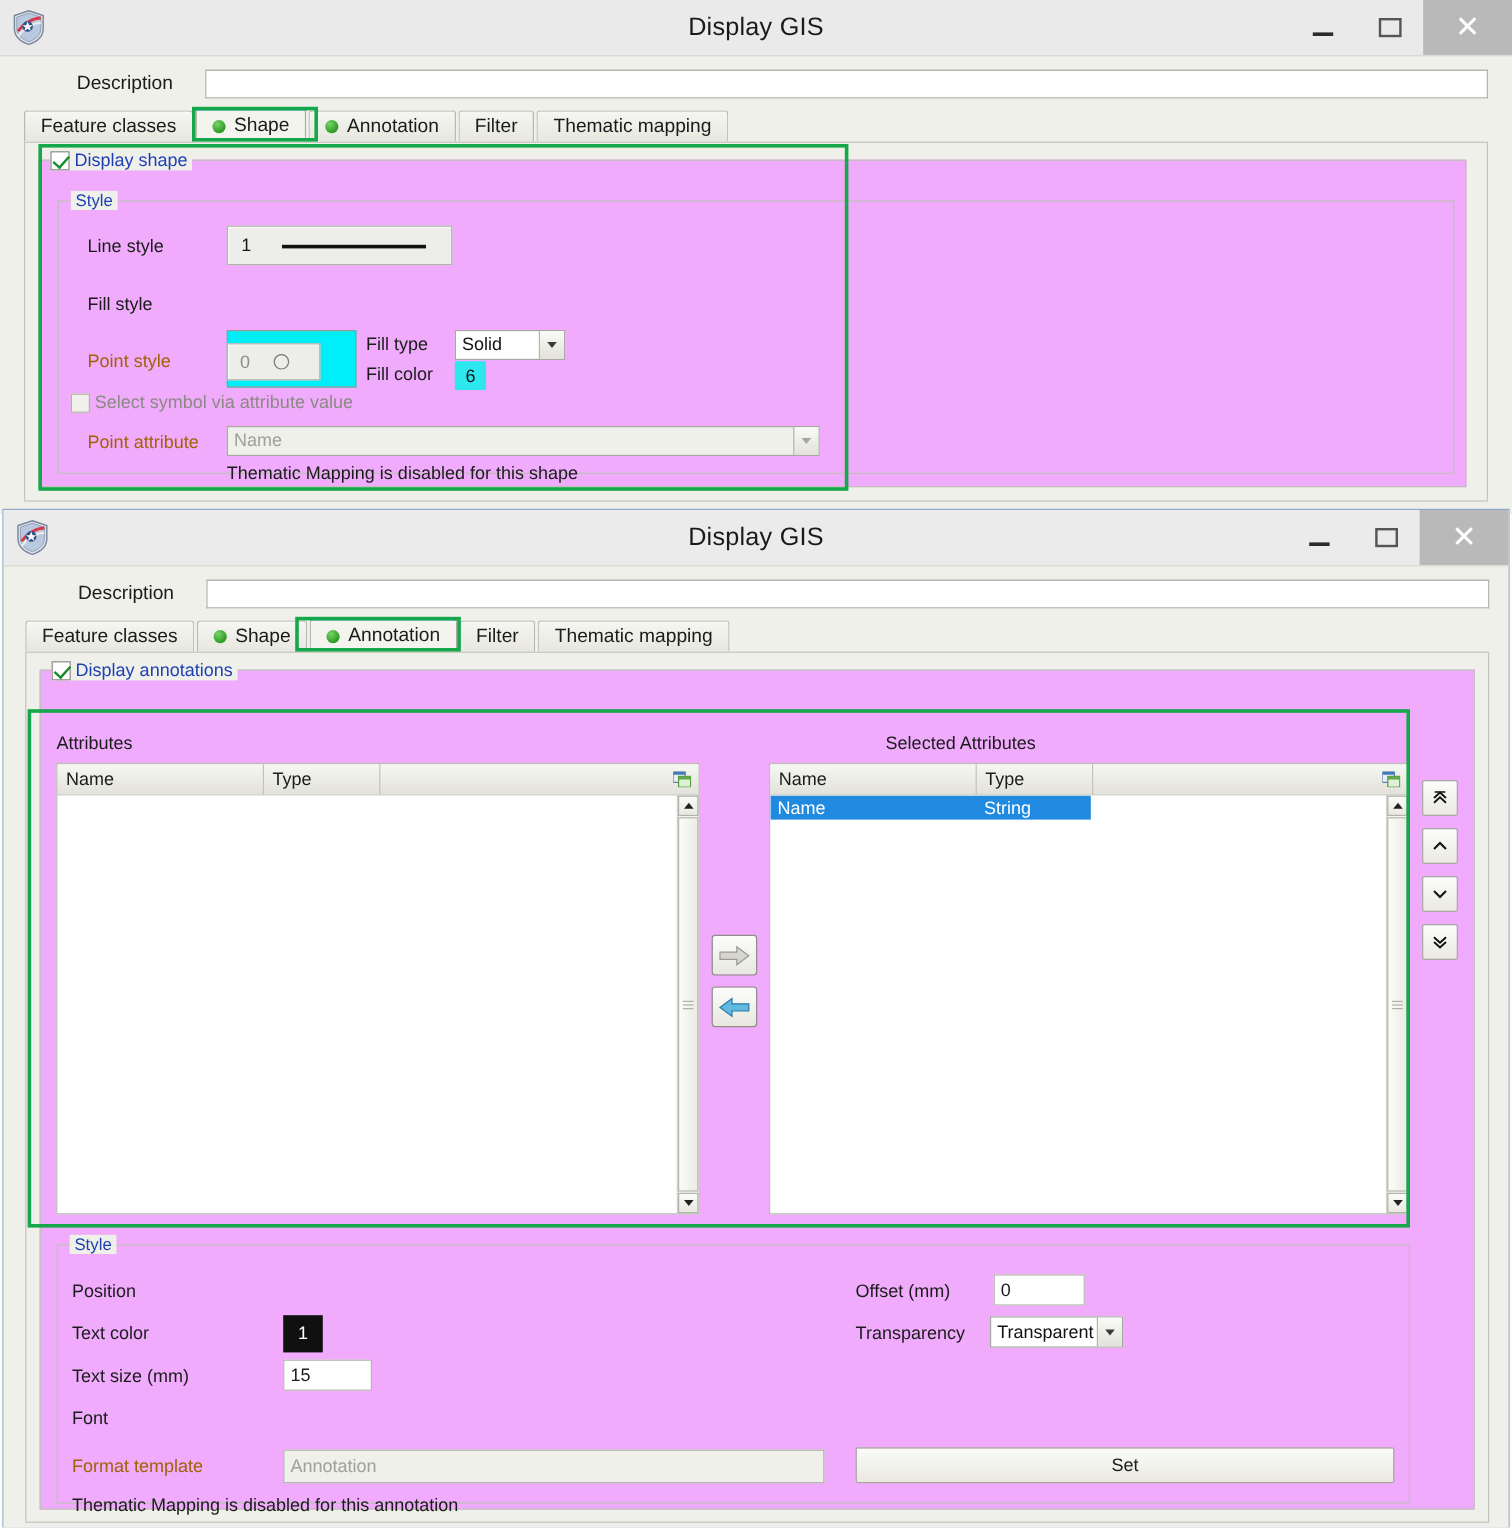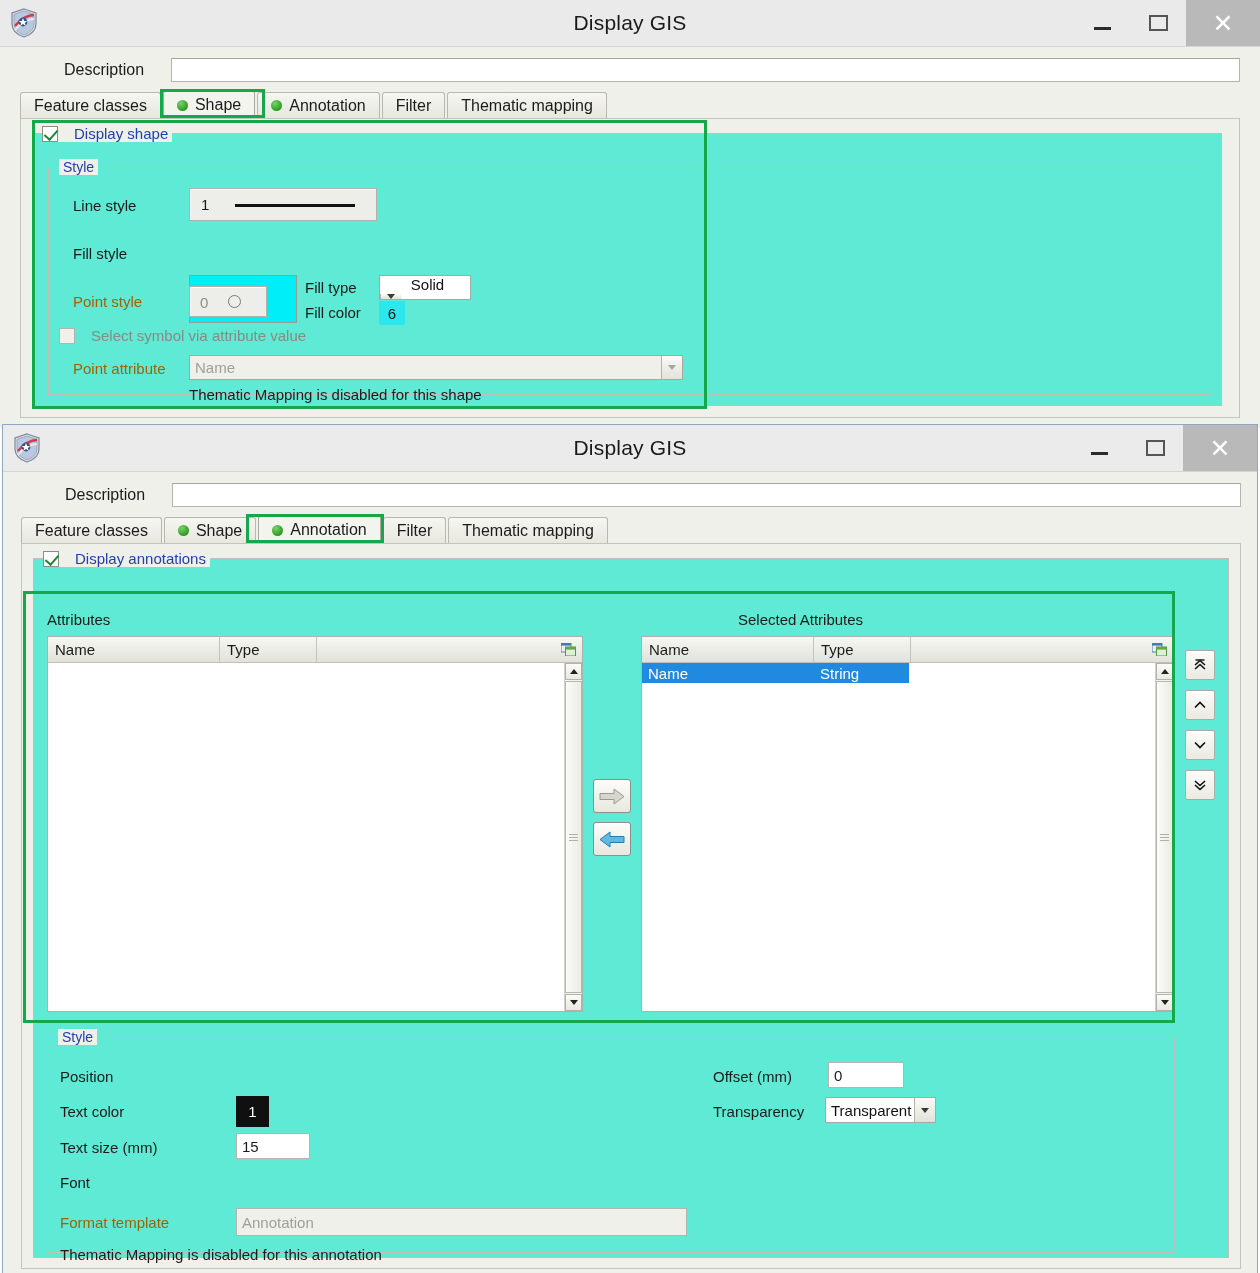--- a/index.html
+++ b/index.html
@@ -54,28 +54,28 @@
     border-top:2px solid #3f93d8; z-index:3;
   }
   .tab .dot { width:11px; height:11px; border-radius:50%;
     background: radial-gradient(circle at 35% 30%, #77d36a 0%, #2e9b22 70%, #1d6a16 100%); }
   .tab-highlight {
     position:absolute; border:3px solid #14a84a; pointer-events:none; z-index:9;
   }
 
   
   .panel { position:absolute; border:1px solid #c4c4bc; background:#eef0e9; }
-  .group { position:absolute; border:1px solid #c0c0b8; background:#5eead4; }
+  .group { position:absolute; border:1px solid #c0c0b8; background:#f0abfc; }
   .group-title {
     position:absolute; top:-9px; left:10px; background:#eef0e9;
     padding:0 4px; font-size:14px; color:#1f3fb5;
   }
   .green-box { position:absolute; border:3px solid #14a84a; pointer-events:none; z-index:8; }
 
-  .chk-wrap { position:absolute; display:flex; align-items:center; gap:16px; z-index:9; background:#eef0e9; padding-right:4px;}
+  .chk-wrap { position:absolute; display:flex; align-items:center; gap:4px; z-index:9; background:#eef0e9; padding-right:4px;}
   .chk {
     width:16px; height:16px; background:#ffffff; border:1px solid #8d8d85;
     position:relative; display:inline-block;
   }
   .chk.checked::after {
     content:""; position:absolute; left:4px; top:0px; width:6px; height:11px;
     border:solid #178a2e; border-width:0 2.5px 2.5px 0; transform:rotate(42deg);
   }
   .chk.disabled { background:#f1f1ec; border-color:#b4b4ac; }
   .chk-label { font-size:15px; color:#1f3fb5; }
@@ -227,21 +227,21 @@
       <div class="fld-label" style="left:73px; top:150px;">Line style</div>
       <div class="sunken" style="left:189px; top:141px; width:188px; height:33px;">
         <div style="position:absolute; left:11px; top:7px; font-size:15px; color:#1b1b1b;">1</div>
         <div style="position:absolute; left:45px; top:15px; width:120px; height:3px; background:#111;"></div>
       </div>
 
       <div class="fld-label" style="left:73px; top:198px;">Fill style</div>
       <div class="swatch" style="left:189px; top:228px; width:108px; height:48px; background:#00eef7;"></div>
 
       <div class="fld-label" style="left:305px; top:232px;">Fill type</div>
-      <div class="combo" style="left:379px; top:228px; width:92px; height:25px;flex-direction:column;">
+      <div class="combo" style="left:379px; top:228px; width:92px; height:25px;">
         <div class="cval">Solid</div>
         <div class="carrow">
             <span class="caret-down"></span>
           </div>
       </div>
 
       <div class="fld-label" style="left:305px; top:257px;">Fill color</div>
       <div class="swatch" style="left:379px; top:254px; width:26px; height:24px; background:#2ce8ee; border:none;
                   display:flex; align-items:center; justify-content:center; font-size:15px; color:#111;">
         <span>6</span>
@@ -467,18 +467,21 @@
         <span>15</span>
       </div>
 
       <div class="fld-label" style="left:57px; top:702px;">Font</div>
 
       <div class="fld-label dim" style="left:57px; top:742px;">Format template</div>
       <div class="textbox disabled" style="left:233px; top:736px; width:451px; height:28px;">
         <span>Annotation</span>
       </div>
 
+      <div class="btn" style="left:710px; top:734px; width:449px; height:30px;">
+        <span>Set</span>
+      </div>
 
       <div class="static-txt" style="left:57px; top:774px;">Thematic Mapping is disabled for this annotation</div>
     </div>
   </div>
 
 </div>
 
 </body></html>

